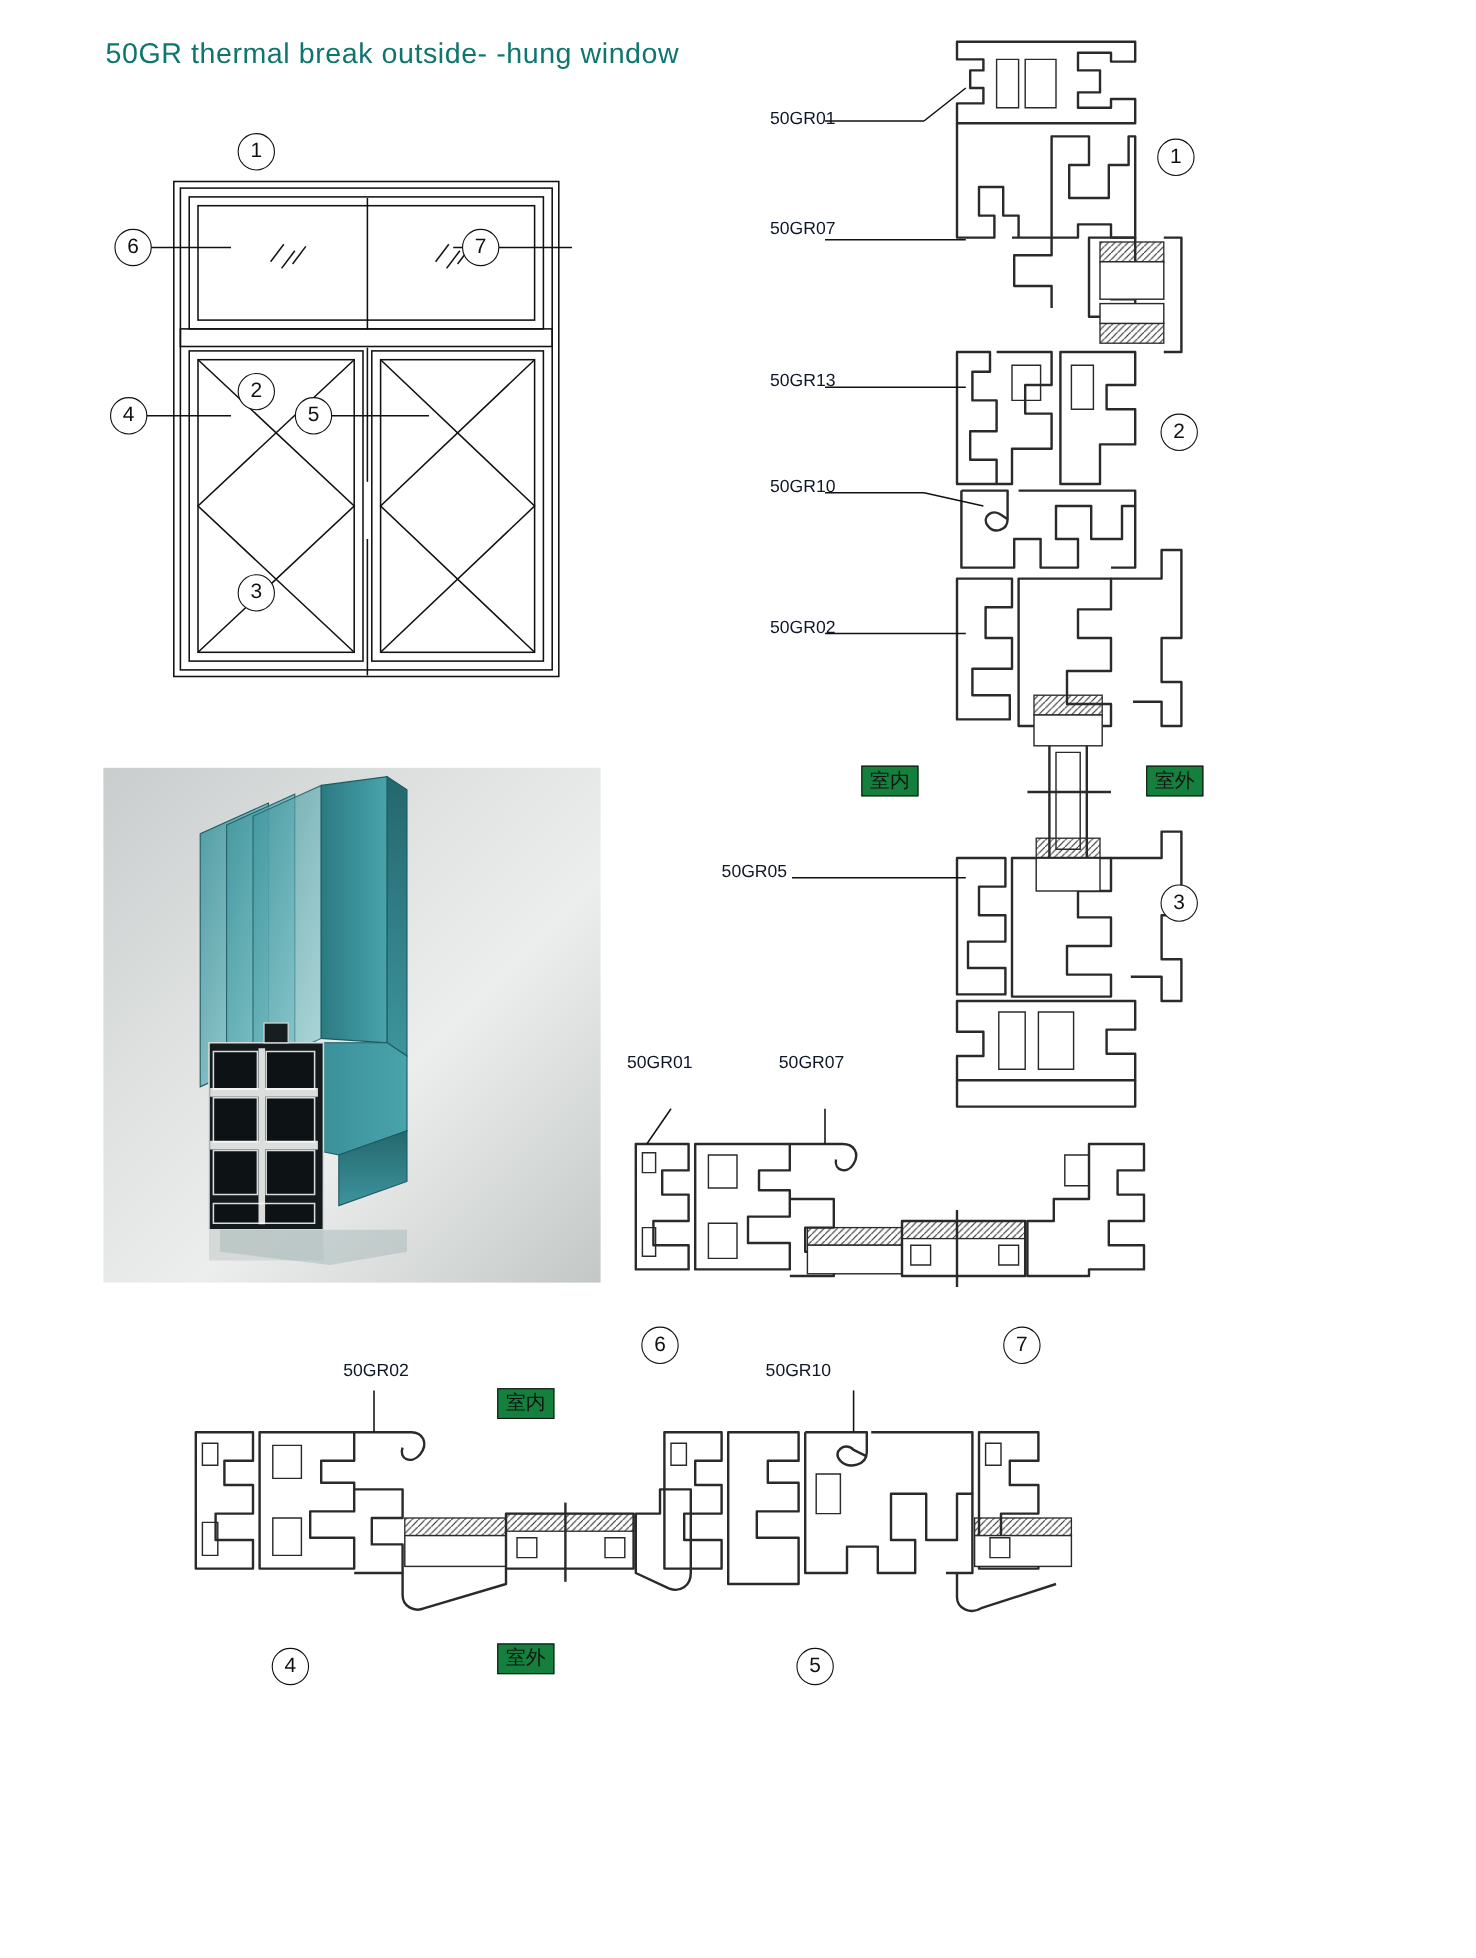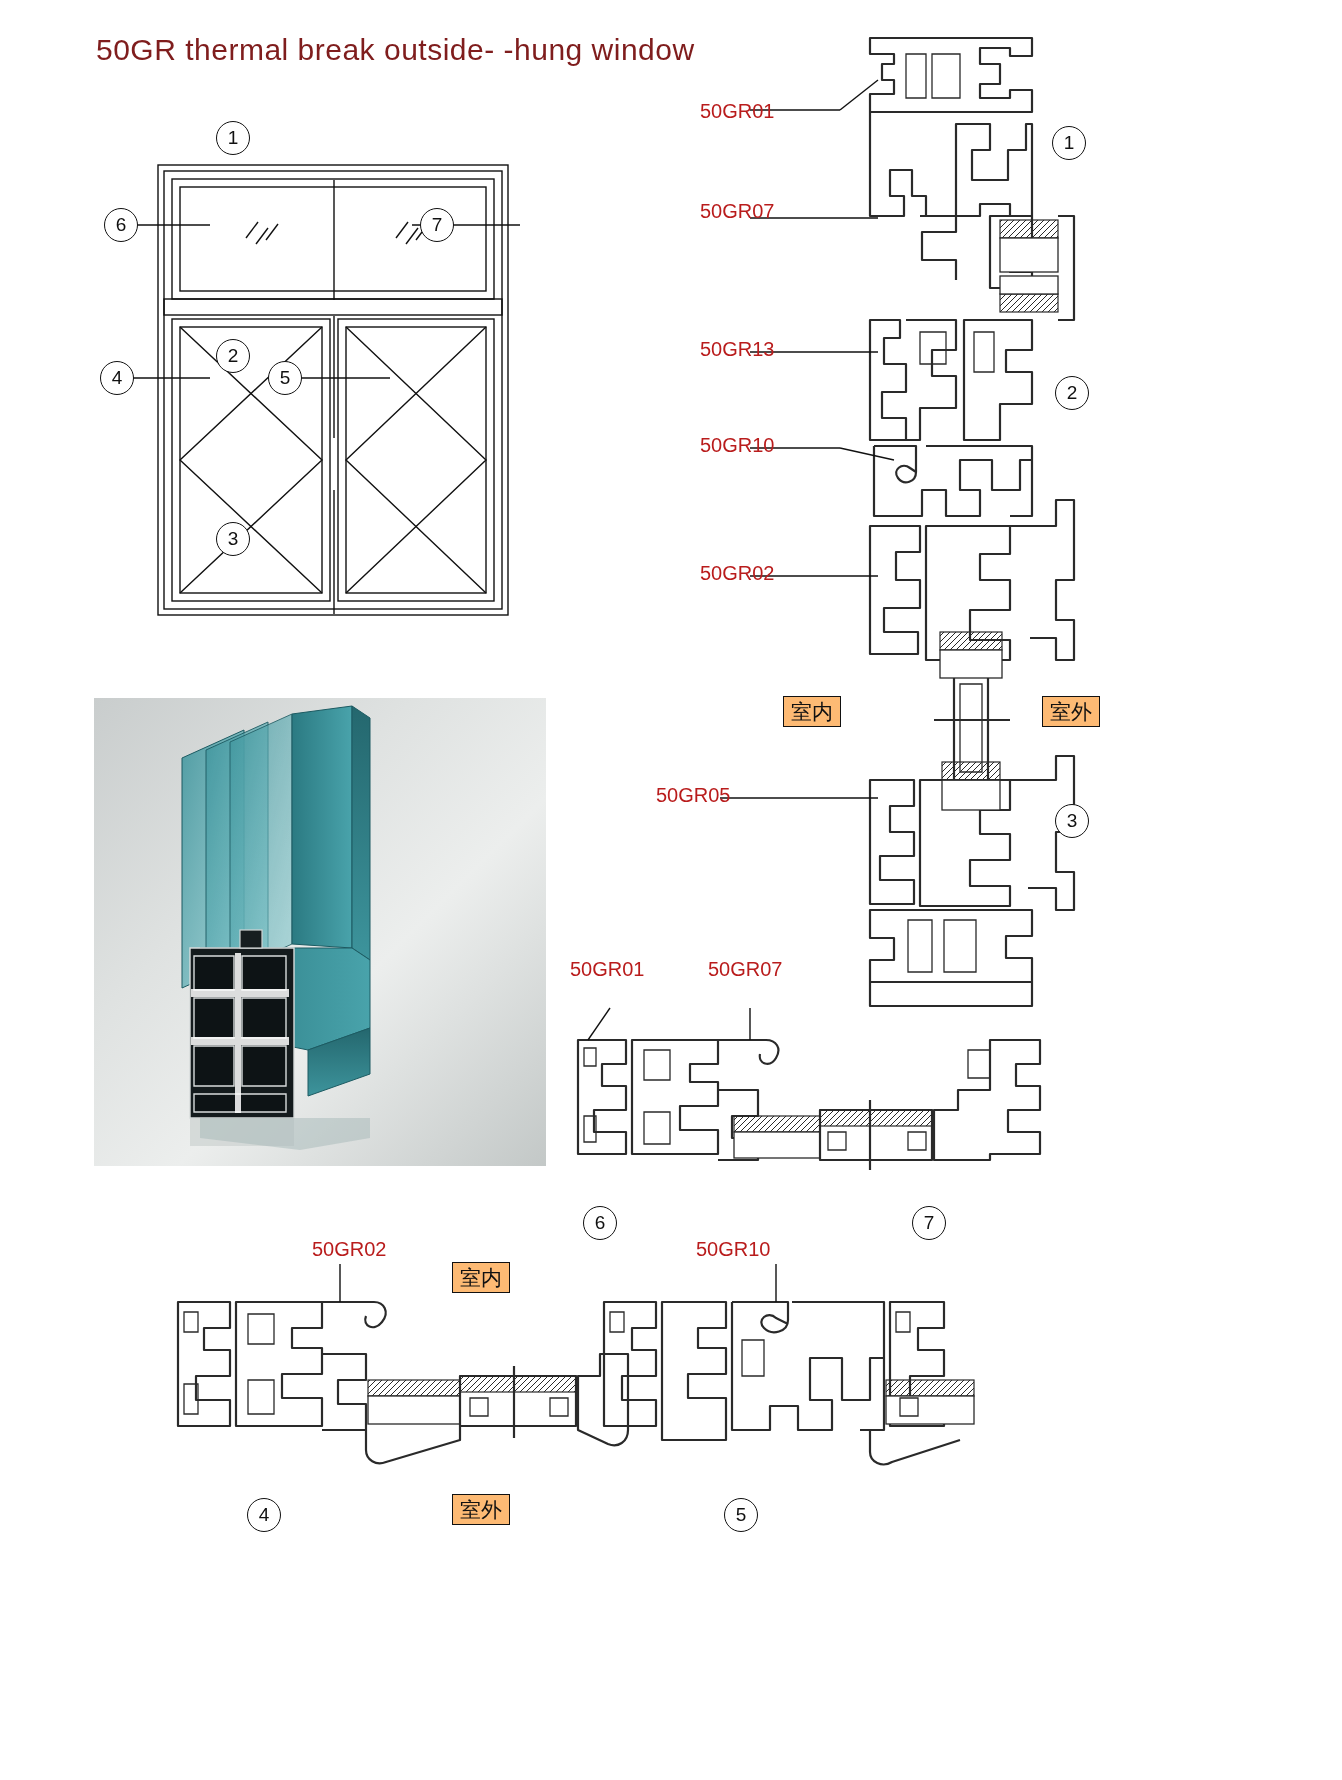--- a/index.html
+++ b/index.html
@@ -1,20 +1,20 @@
 <!DOCTYPE html>
 <html><head>
 <meta charset="utf-8">
 <style>
   html,body{margin:0;padding:0;background:#ffffff;}
   body{width:1342px;height:1780px;position:relative;font-family:"Liberation Sans",sans-serif;color:#111;overflow:hidden;}
   .page{position:absolute;left:0;top:0;width:1342px;height:1780px;}
-  .title{position:absolute;left:96px;top:33px;font-size:30px;letter-spacing:.5px;color:#7f1d1d;white-space:nowrap;}
-  .lbl{position:absolute;font-size:20px;color:#b91c1c;white-space:nowrap;}
-  .cn-box{position:absolute;border:1.5px solid #111;font-size:21px;padding:3px 7px;background:#fdba74;white-space:nowrap;line-height:1.1;}
+  .title{position:absolute;left:96px;top:33px;font-size:26px;letter-spacing:.5px;color:#0f766e;white-space:nowrap;}
+  .lbl{position:absolute;font-size:16px;color:#0f172a;white-space:nowrap;}
+  .cn-box{position:absolute;border:1.5px solid #111;font-size:18px;padding:3px 7px;background:#15803d;white-space:nowrap;line-height:1.1;}
   .circ{position:absolute;width:34px;height:34px;border:1.6px solid #111;border-radius:50%;box-sizing:border-box;display:flex;align-items:center;justify-content:center;font-size:19px;background:#fff;}
   svg{display:block;overflow:visible;}
   .stroke{fill:none;stroke:#111;stroke-width:1.4;}
   .prof{fill:none;stroke:#2a2a2a;stroke-width:2.2;stroke-linejoin:round;}
   .prof-thin{fill:none;stroke:#2a2a2a;stroke-width:1.3;}
   .glassfill{fill:#ffffff;stroke:#2a2a2a;stroke-width:1.3;}
   .hatch{fill:url(#hatchpat);stroke:#2a2a2a;stroke-width:1.2;}
   .render-wrap{position:absolute;left:94px;top:698px;width:452px;height:468px;}
   .render-bg{position:absolute;inset:0;background:linear-gradient(135deg,#c9cdcd 0%,#dfe2e1 35%,#eceeed 60%,#c3c8c7 100%);}
 </style>

